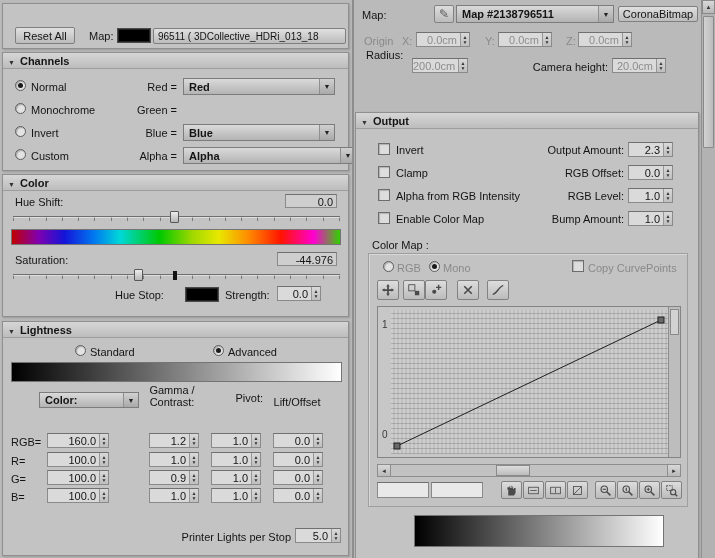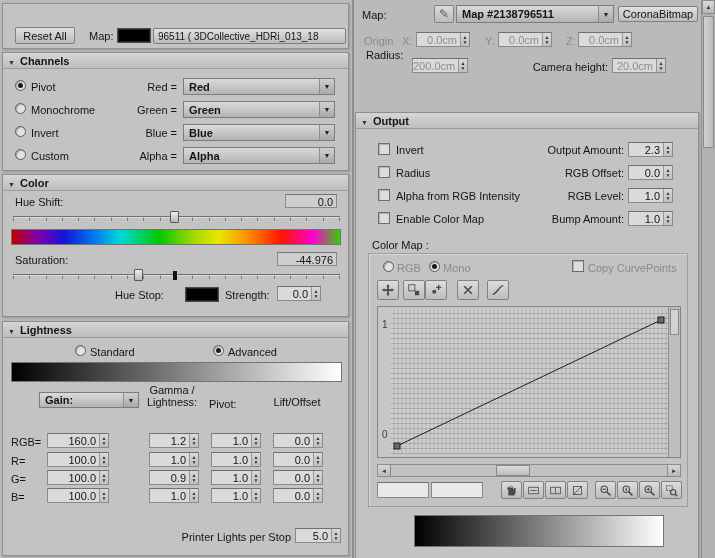--- a/index.html
+++ b/index.html
@@ -71,45 +71,41 @@
       <span class="swatch abs" style="left:114px;top:24px;width:34px;height:15px"></span>
       <div class="btn mapname abs" style="left:150px;top:24px;width:193px;height:16px">96511 ( 3DCollective_HDRi_013_18</div>
     </div>
 
     <div class="rollout abs" style="left:2px;top:52px;width:347px;height:119px">
       <div class="ro-head">
         <span class="ro-arrow"></span>
         <span class="ro-title">Channels</span>
       </div>
       <span class="radio sel abs" style="left:12px;top:27px"></span>
-      <span class="lbl abs" style="left:28px;top:28px">Pivot</span>
+      <span class="lbl abs" style="left:28px;top:28px">Normal</span>
       <span class="radio abs" style="left:12px;top:50px"></span>
       <span class="lbl abs" style="left:28px;top:51px">Monochrome</span>
       <span class="radio abs" style="left:12px;top:73px"></span>
       <span class="lbl abs" style="left:28px;top:74px">Invert</span>
       <span class="radio abs" style="left:12px;top:96px"></span>
       <span class="lbl abs" style="left:28px;top:97px">Custom</span>
 
       <span class="lbl rt abs" style="left:118px;top:28px;width:56px">Red =</span>
       <div class="dd abs" style="left:180px;top:25px;width:152px;height:17px">
         <span class="ddv">Red</span>
           <span class="dda"></span>
       </div>
       <span class="lbl rt abs" style="left:118px;top:51px;width:56px">Green =</span>
-      <div class="dd abs" style="left:180px;top:48px;width:152px;height:17px">
-        <span class="ddv">Green</span>
-          <span class="dda"></span>
-      </div>
       <span class="lbl rt abs" style="left:118px;top:74px;width:56px">Blue =</span>
       <div class="dd abs" style="left:180px;top:71px;width:152px;height:17px">
         <span class="ddv">Blue</span>
           <span class="dda"></span>
       </div>
       <span class="lbl rt abs" style="left:118px;top:97px;width:56px">Alpha =</span>
-      <div class="dd abs" style="left:180px;top:94px;width:152px;height:17px">
+      <div class="dd abs" style="left:180px;top:94px;width:173px;height:17px">
         <span class="ddv">Alpha</span>
           <span class="dda"></span>
       </div>
     </div>
 
     <div class="rollout abs" style="left:2px;top:174px;width:347px;height:143px">
       <div class="ro-head">
         <span class="ro-arrow"></span>
         <span class="ro-title">Color</span>
       </div>
@@ -147,28 +143,28 @@
         <span class="ro-arrow"></span>
         <span class="ro-title">Lightness</span>
       </div>
       <span class="radio abs" style="left:72px;top:23px"></span>
       <span class="lbl abs" style="left:87px;top:24px">Standard</span>
       <span class="radio sel abs" style="left:210px;top:23px"></span>
       <span class="lbl abs" style="left:225px;top:24px">Advanced</span>
       <div class="gradbar bw abs" style="left:8px;top:40px;width:331px;height:20px"></div>
 
       <div class="dd abs" style="left:36px;top:70px;width:100px;height:16px">
-        <span class="ddv">Gain:</span>
+        <span class="ddv">Color:</span>
           <span class="dda"></span>
       </div>
       <div class="lbl abs" style="left:138px;top:62px;width:62px;text-align:center;line-height:12px">
         <div>Gamma /</div>
-        <div>Lightness:</div>
-      </div>
-      <span class="lbl abs" style="left:206px;top:76px;width:54px;text-align:left">Pivot:</span>
+        <div>Contrast:</div>
+      </div>
+      <span class="lbl abs" style="left:206px;top:70px;width:54px;text-align:right">Pivot:</span>
       <span class="lbl abs" style="left:264px;top:74px;width:60px;text-align:center">Lift/Offset</span>
 
       <span class="lbl abs" style="left:8px;top:114px">RGB=</span>
       <div class="field abs" style="left:44px;top:111px;width:62px;height:15px">
           <span class="fv">160.0</span>
           <span class="sb"></span>
         </div>
       <div class="field abs" style="left:146px;top:111px;width:50px;height:15px">
           <span class="fv">1.2</span>
           <span class="sb"></span>
@@ -292,21 +288,21 @@
 
       <span class="checkbox abs" style="left:22px;top:30px"></span>
       <span class="lbl abs" style="left:40px;top:31px">Invert</span>
       <span class="lbl rt abs" style="left:104px;top:31px;width:164px">Output Amount:</span>
       <div class="field abs" style="left:272px;top:29px;width:45px;height:15px">
           <span class="fv">2.3</span>
           <span class="sb"></span>
         </div>
 
       <span class="checkbox abs" style="left:22px;top:53px"></span>
-      <span class="lbl abs" style="left:40px;top:54px">Radius</span>
+      <span class="lbl abs" style="left:40px;top:54px">Clamp</span>
       <span class="lbl rt abs" style="left:104px;top:54px;width:164px">RGB Offset:</span>
       <div class="field abs" style="left:272px;top:52px;width:45px;height:15px">
           <span class="fv">0.0</span>
           <span class="sb"></span>
         </div>
 
       <span class="checkbox abs" style="left:22px;top:76px"></span>
       <span class="lbl abs" style="left:40px;top:77px">Alpha from RGB Intensity</span>
       <span class="lbl rt abs" style="left:104px;top:77px;width:164px">RGB Level:</span>
       <div class="field abs" style="left:272px;top:75px;width:45px;height:15px">

